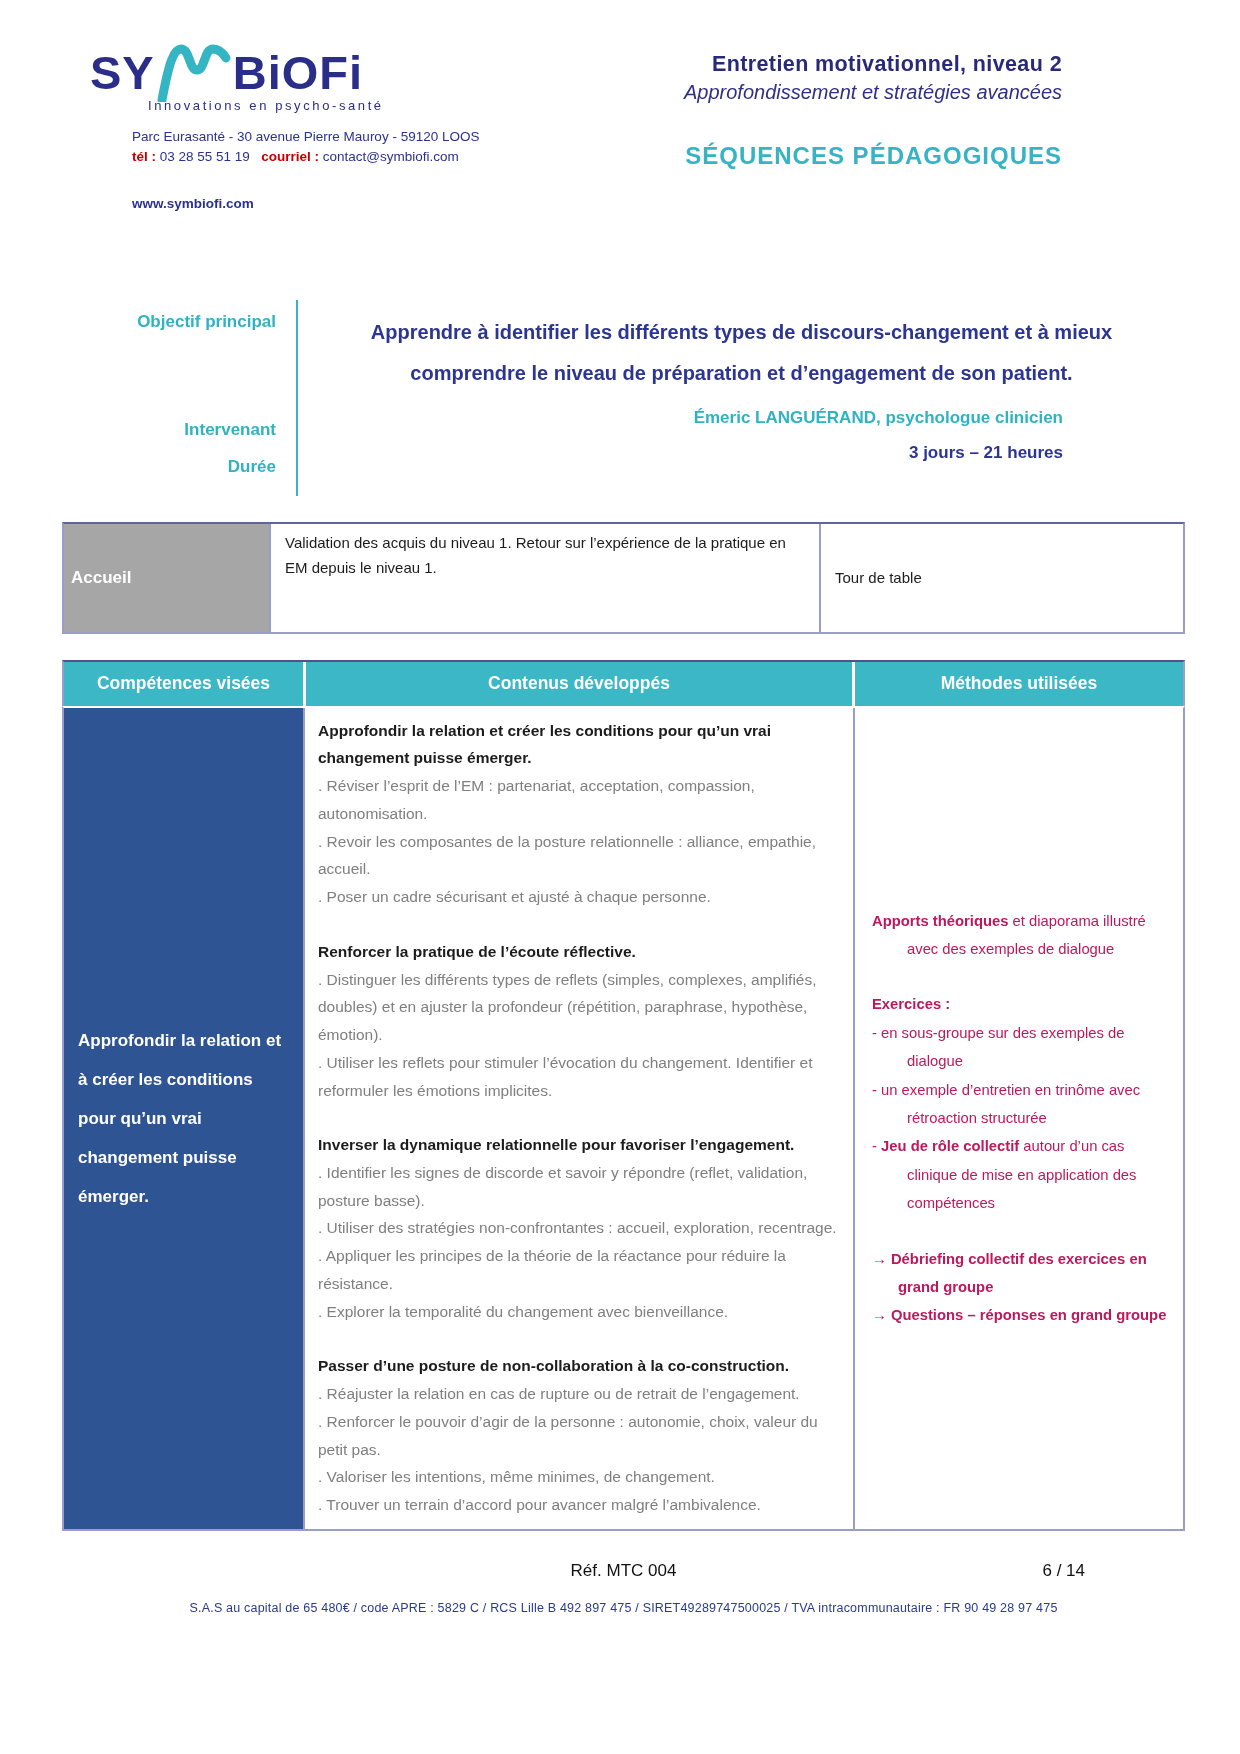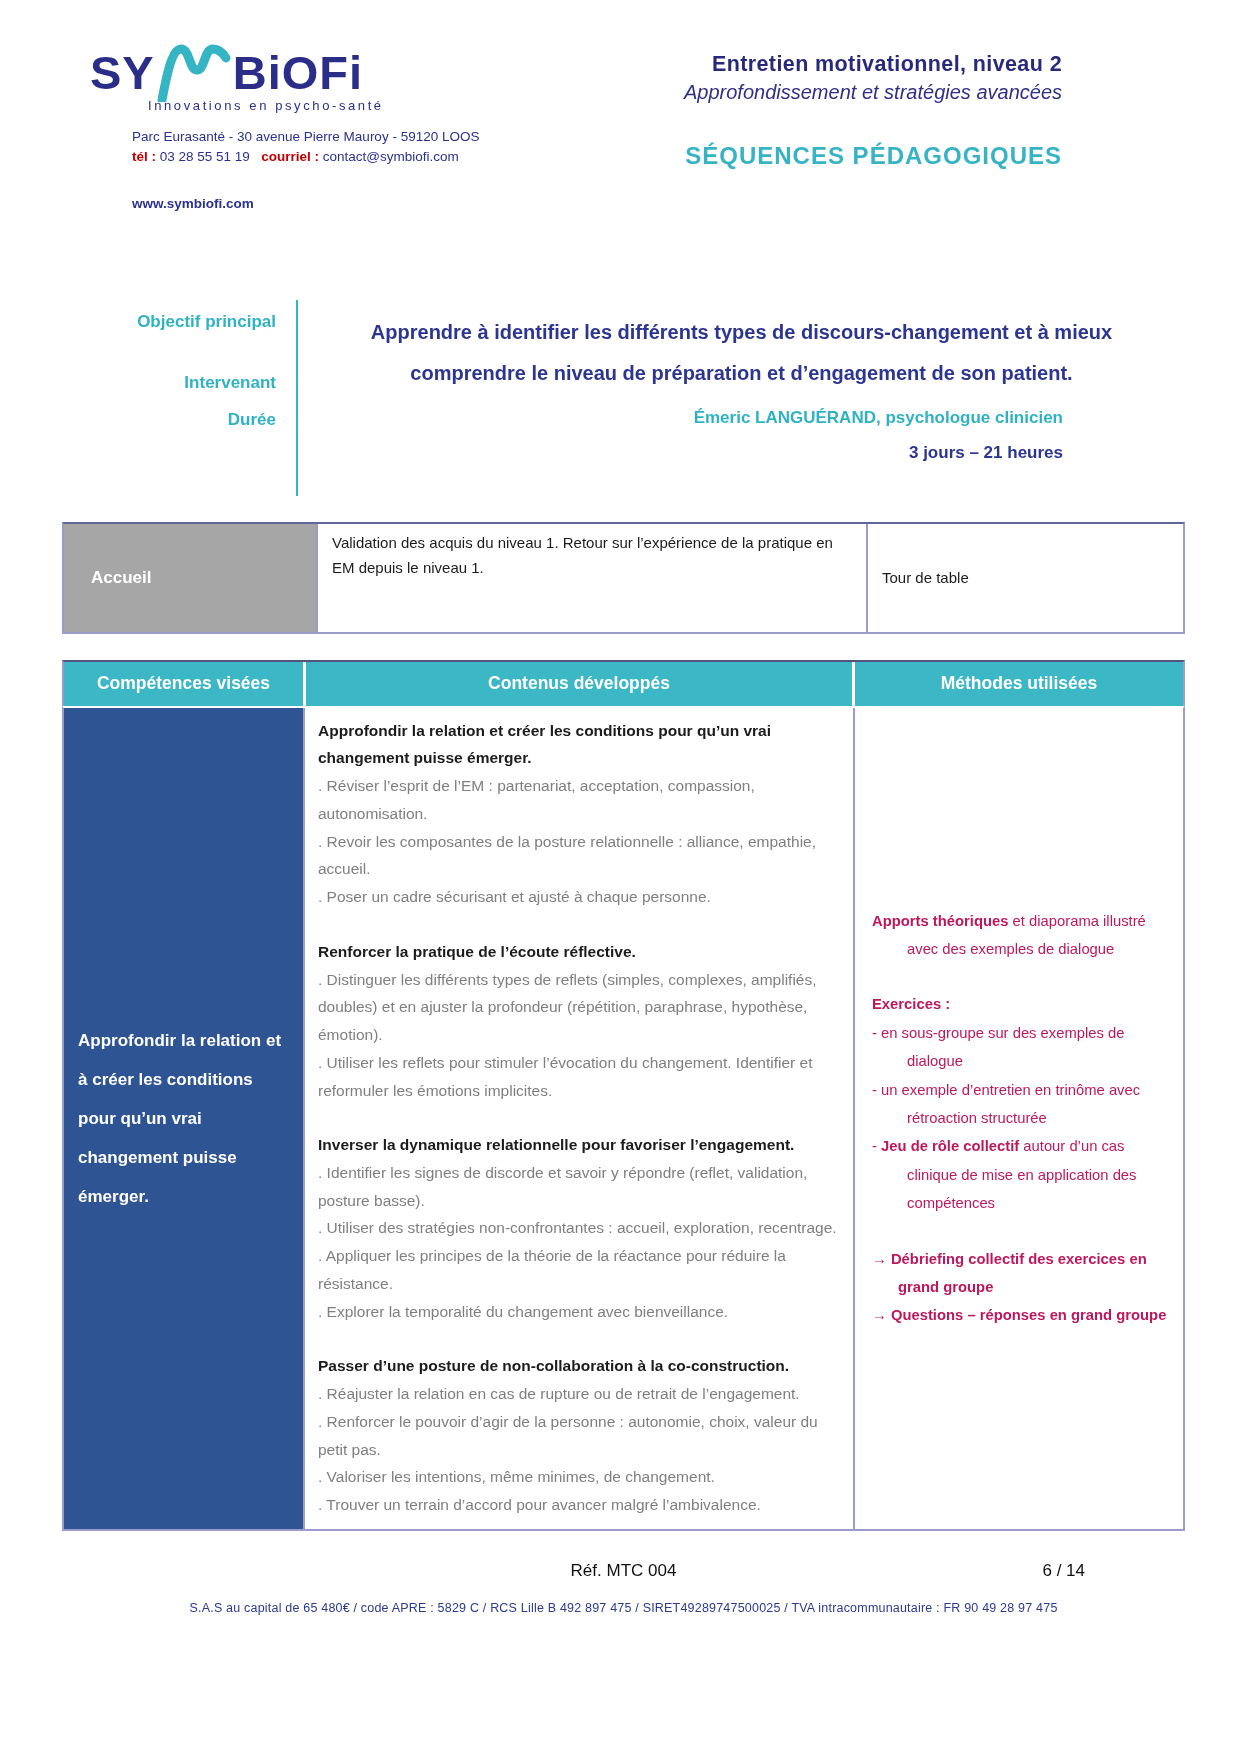--- a/index.html
+++ b/index.html
@@ -21,31 +21,31 @@
 
   .title-block { text-align: right; padding-top: 12px; margin-right: 123px; }
   .doc-title { font-size: 21.5px; font-weight: 700; color: #29297c; letter-spacing: 0.4px; }
   .doc-subtitle { font-size: 20px; font-style: italic; color: #2f2f86; margin-top: 4px; }
   .doc-kicker { font-size: 24px; font-weight: 700; color: #36b3c4; letter-spacing: 1px; margin-top: 38px; }
 
   
   .meta { display: flex; margin-top: 86px; min-height: 196px; }
   .meta-labels { width: 234px; text-align: right; padding-top: 12px; padding-right: 20px; }
   .meta-lbl { font-size: 17px; font-weight: 700; color: #2fb3c2; }
-  .lbl-intervenant { margin-top: 41px; }
+  .lbl-intervenant { margin-top: 88px; }
   .lbl-duree { margin-top: 17px; }
   .meta-line { width: 2px; background: #35b4c4; }
   .meta-body { flex: 1; padding-top: 12px; }
   .objective { font-size: 20px; font-weight: 700; color: #2c3590; line-height: 2.05; text-align: center; max-width: 800px; margin: 0 auto; }
   .val-intervenant { margin-top: 14px; text-align: right; padding-right: 122px; font-size: 17px; font-weight: 700; color: #2fb3c2; padding-left: 40px; }
   .val-duree { margin-top: 15px; text-align: right; padding-right: 122px; font-size: 17px; font-weight: 700; color: #2c3590; }
 
   
   .acc-table { display: flex; margin-top: 26px; border: 2px solid #9a9cc9; border-top-color: #62649a; min-height: 112px; }
-  .acc-col1 { width: 252px; background: #a6a6a6; display: flex; align-items: center; padding-left: 27px;
+  .acc-col1 { width: 205px; background: #a6a6a6; display: flex; align-items: center; padding-left: 7px;
               color: #fff; font-size: 17px; font-weight: 700; }
   .acc-col2 { width: 552px; border-left: 2px solid #9a9cc9; border-right: 2px solid #9a9cc9;
               padding: 6px 14px; font-size: 15px; line-height: 1.72; color: #1c1c1c; }
   .acc-col3 { flex: 1; display: flex; align-items: center; padding-left: 14px; font-size: 15px; color: #1c1c1c; }
 
   
   .mt-header { display: flex; margin-top: 26px; background: #3cb7c5; border: 2px solid #9a9cc9;
                border-top: 2px solid #515380; border-bottom: none; height: 46px; }
   .mt-hcell { display: flex; align-items: center; justify-content: center;
               color: #fff; font-size: 17.5px; font-weight: 700; }

